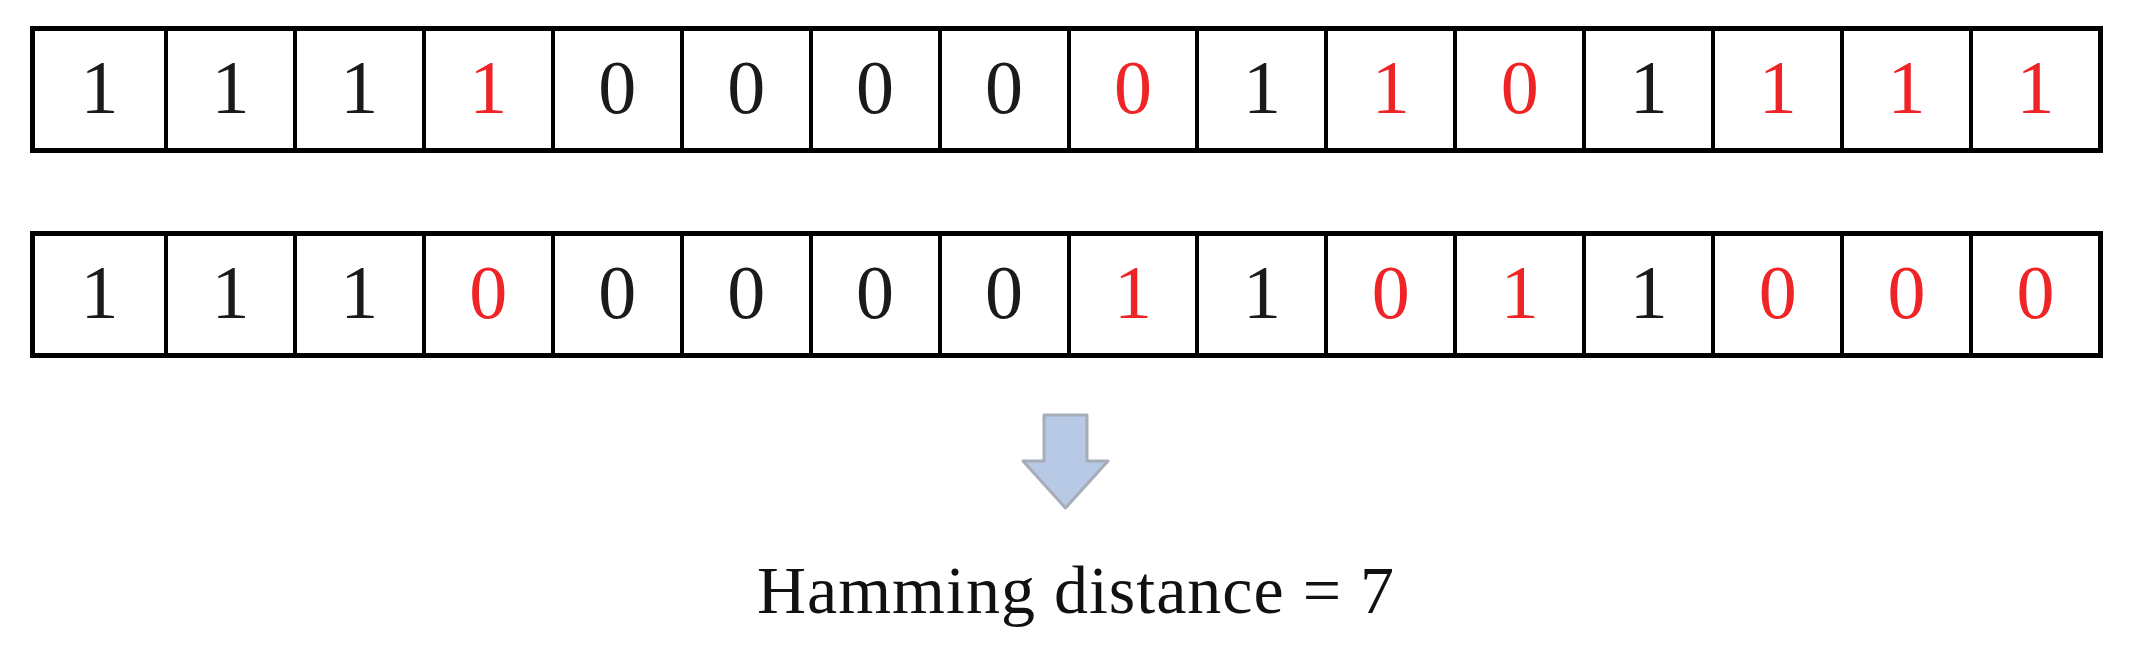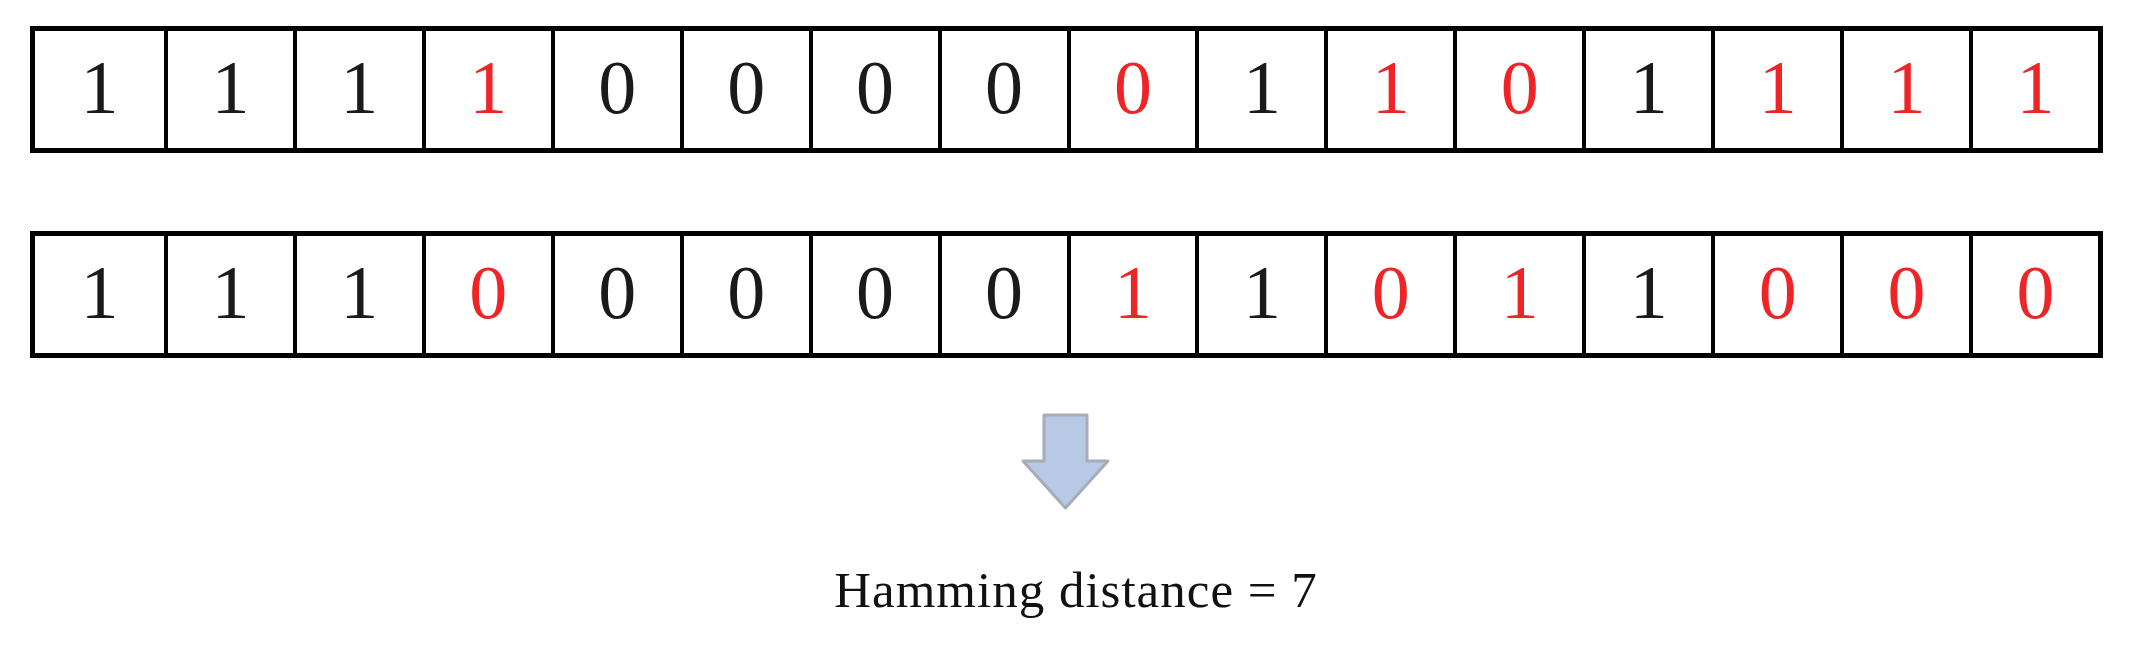--- a/index.html
+++ b/index.html
@@ -58,21 +58,21 @@
     stroke-width: 3;
     stroke-linejoin: round;
   }
   .caption {
     position: absolute;
     left: 0;
     right: 0;
     top: 540px;
     height: 100px;
     text-align: center;
-    font-size: 51px;
+    font-size: 68px;
     line-height: 100px;
     color: var(--caption-text);
     letter-spacing: 1px;
     padding-left: 20px;
   }
 </style>
 </head>
 <body>
 
 <div class="figure">

